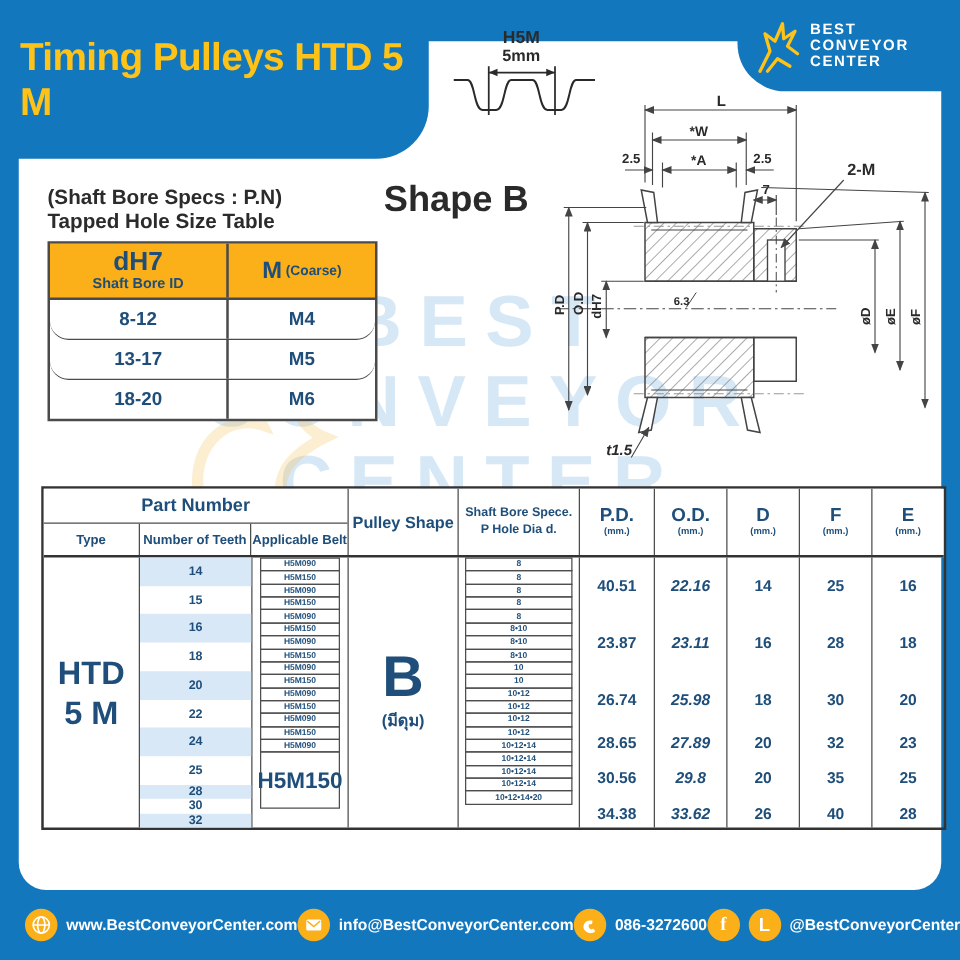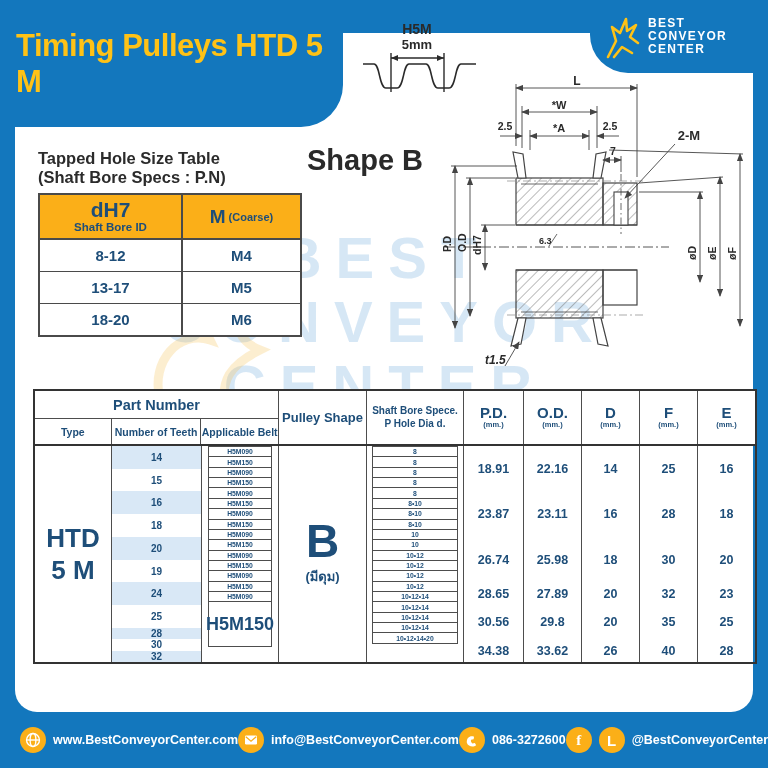--- a/index.html
+++ b/index.html
@@ -21,21 +21,21 @@
   .tapped-heading{position:absolute;left:38px;top:149px;z-index:4;font-size:16.5px;font-weight:bold;color:#2b2b2b;line-height:1.18;}
   
   .tapped-table{position:absolute;left:38px;top:193px;width:260px;z-index:4;border:2px solid #4a4a4a;background:#fff;}
   .tt-head{display:flex;background:#fbaf18;border-bottom:2px solid #4a4a4a;}
   .tt-h1{width:55%;border-right:2px solid #4a4a4a;text-align:center;padding:4px 0 5px;box-sizing:border-box;}
   .tt-h2{width:45%;text-align:center;display:flex;align-items:center;justify-content:center;}
   .tt-h1 .big{font-size:21px;font-weight:bold;color:#1e4e79;line-height:1.05;}
   .tt-h1 .small{font-size:11.5px;font-weight:bold;color:#1e4e79;}
   .tt-h2 .big{font-size:19px;font-weight:bold;color:#1e4e79;}
   .tt-h2 .small{font-size:11px;font-weight:bold;color:#1e4e79;margin-left:3px;}
-  .tt-row{display:flex;border-bottom:1.5px solid #4a4a4a;}
+  .tt-row{display:flex;border-bottom:1.5px solid #4a4a4a;border-radius:15px;}
   .tt-row:last-child{border-bottom:none;}
   .tt-c1{width:55%;border-right:2px solid #4a4a4a;text-align:center;font-size:15px;font-weight:bold;color:#1e4e79;padding:7px 0;box-sizing:border-box;}
   .tt-c2{width:45%;text-align:center;font-size:15px;font-weight:bold;color:#1e4e79;padding:7px 0;box-sizing:border-box;}
   
   .h5m-svg{position:absolute;left:360px;top:20px;z-index:4;}
   .drawing-svg{position:absolute;left:437px;top:74px;z-index:3;}
   
   .main-table{position:absolute;left:33px;top:389px;width:720px;z-index:4;border:2px solid #333;box-sizing:content-box;background:transparent;}
   .thead{display:flex;height:53px;background:#ffffff;border-bottom:2px solid #333;}
   .th{box-sizing:border-box;border-right:1.5px solid #4d4d4d;display:flex;flex-direction:column;align-items:center;justify-content:center;color:#1e4e79;font-weight:bold;text-align:center;}
@@ -121,22 +121,22 @@
       <line x1="31" y1="38" x2="84" y2="38"></line>
       <path d="M31 38 l7 -3 v6 z" fill="#2a2a2a" stroke="none"></path>
       <path d="M84 38 l-7 -3 v6 z" fill="#2a2a2a" stroke="none"></path>
     </g>
     <path d="M3 44 L14 44 C20 44 19 68 26 68 L37 68 C44 68 43 44 49 44 L66 44 C72 44 71 68 78 68 L89 68 C96 68 95 44 101 44 L116 44" fill="none" stroke="#2a2a2a" stroke-width="1.6"></path>
   </svg>
 
   <div class="shape-heading">Shape B</div>
 
   <div class="tapped-heading">
+    <div>(Shaft Bore Specs : P.N)</div>
     <div>Tapped Hole Size Table</div>
-    <div>(Shaft Bore Specs : P.N)</div>
   </div>
   <div class="tapped-table">
     <div class="tt-head">
       <div class="tt-h1">
         <div class="big">dH7</div>
         <div class="small">Shaft Bore ID</div>
       </div>
       <div class="tt-h2">
         <span class="big">M</span>
         <span class="small">(Coarse)</span>
@@ -293,21 +293,21 @@
           <div>HTD</div>
           <div>5 M</div>
         </div>
       </div>
       <div class="col" style="width:90px;" id="col-teeth">
           <div class="teeth-cell stripe" style="height: 10.5263%;">14</div>
           <div class="teeth-cell" style="height: 10.5263%;">15</div>
           <div class="teeth-cell stripe" style="height: 10.5263%;">16</div>
           <div class="teeth-cell" style="height: 10.5263%;">18</div>
           <div class="teeth-cell stripe" style="height: 10.5263%;">20</div>
-          <div class="teeth-cell" style="height: 10.5263%;">19</div>
+          <div class="teeth-cell" style="height: 10.5263%;">22</div>
           <div class="teeth-cell stripe" style="height: 10.5263%;">24</div>
           <div class="teeth-cell" style="height: 10.5263%;">25</div>
           <div class="teeth-cell stripe" style="height: 5.26316%;">28</div>
           <div class="teeth-cell" style="height: 5.26316%;">30</div>
           <div class="teeth-cell stripe" style="height: 5.26316%;">32</div>
         </div>
       <div class="col" style="width:77px;" id="col-belt">
           <div class="belt-cell first" style="height: 5.26316%;">H5M090</div>
           <div class="belt-cell" style="height: 5.26316%;">H5M150</div>
           <div class="belt-cell" style="height: 5.26316%;">H5M090</div>
@@ -346,28 +346,28 @@
           <div class="hole-cell" style="height: 5.26316%;">10•12</div>
           <div class="hole-cell" style="height: 5.26316%;">10•12</div>
           <div class="hole-cell" style="height: 5.26316%;">10•12</div>
           <div class="hole-cell" style="height: 5.26316%;">10•12•14</div>
           <div class="hole-cell" style="height: 5.26316%;">10•12•14</div>
           <div class="hole-cell" style="height: 5.26316%;">10•12•14</div>
           <div class="hole-cell" style="height: 5.26316%;">10•12•14</div>
           <div class="hole-cell" style="height: 5.26316%;">10•12•14•20</div>
         </div>
       <div class="col" style="width:60px;" id="col-pd">
-          <div class="dim-cell" style="height: 21.0526%;">18.91</div>
+          <div class="dim-cell" style="height: 21.0526%;">40.51</div>
           <div class="dim-cell" style="height: 21.0526%;">23.87</div>
           <div class="dim-cell" style="height: 21.0526%;">26.74</div>
           <div class="dim-cell" style="height: 10.5263%;">28.65</div>
           <div class="dim-cell" style="height: 15.7895%;">30.56</div>
           <div class="dim-cell" style="height: 10.5263%;">34.38</div>
         </div>
-      <div class="col" style="width:58px;" id="col-od">
+      <div class="col" style="width:58px;font-style:italic;" id="col-od">
           <div class="dim-cell" style="height: 21.0526%;">22.16</div>
           <div class="dim-cell" style="height: 21.0526%;">23.11</div>
           <div class="dim-cell" style="height: 21.0526%;">25.98</div>
           <div class="dim-cell" style="height: 10.5263%;">27.89</div>
           <div class="dim-cell" style="height: 15.7895%;">29.8</div>
           <div class="dim-cell" style="height: 10.5263%;">33.62</div>
         </div>
       <div class="col" style="width:58px;" id="col-d">
           <div class="dim-cell" style="height: 21.0526%;">14</div>
           <div class="dim-cell" style="height: 21.0526%;">16</div>

